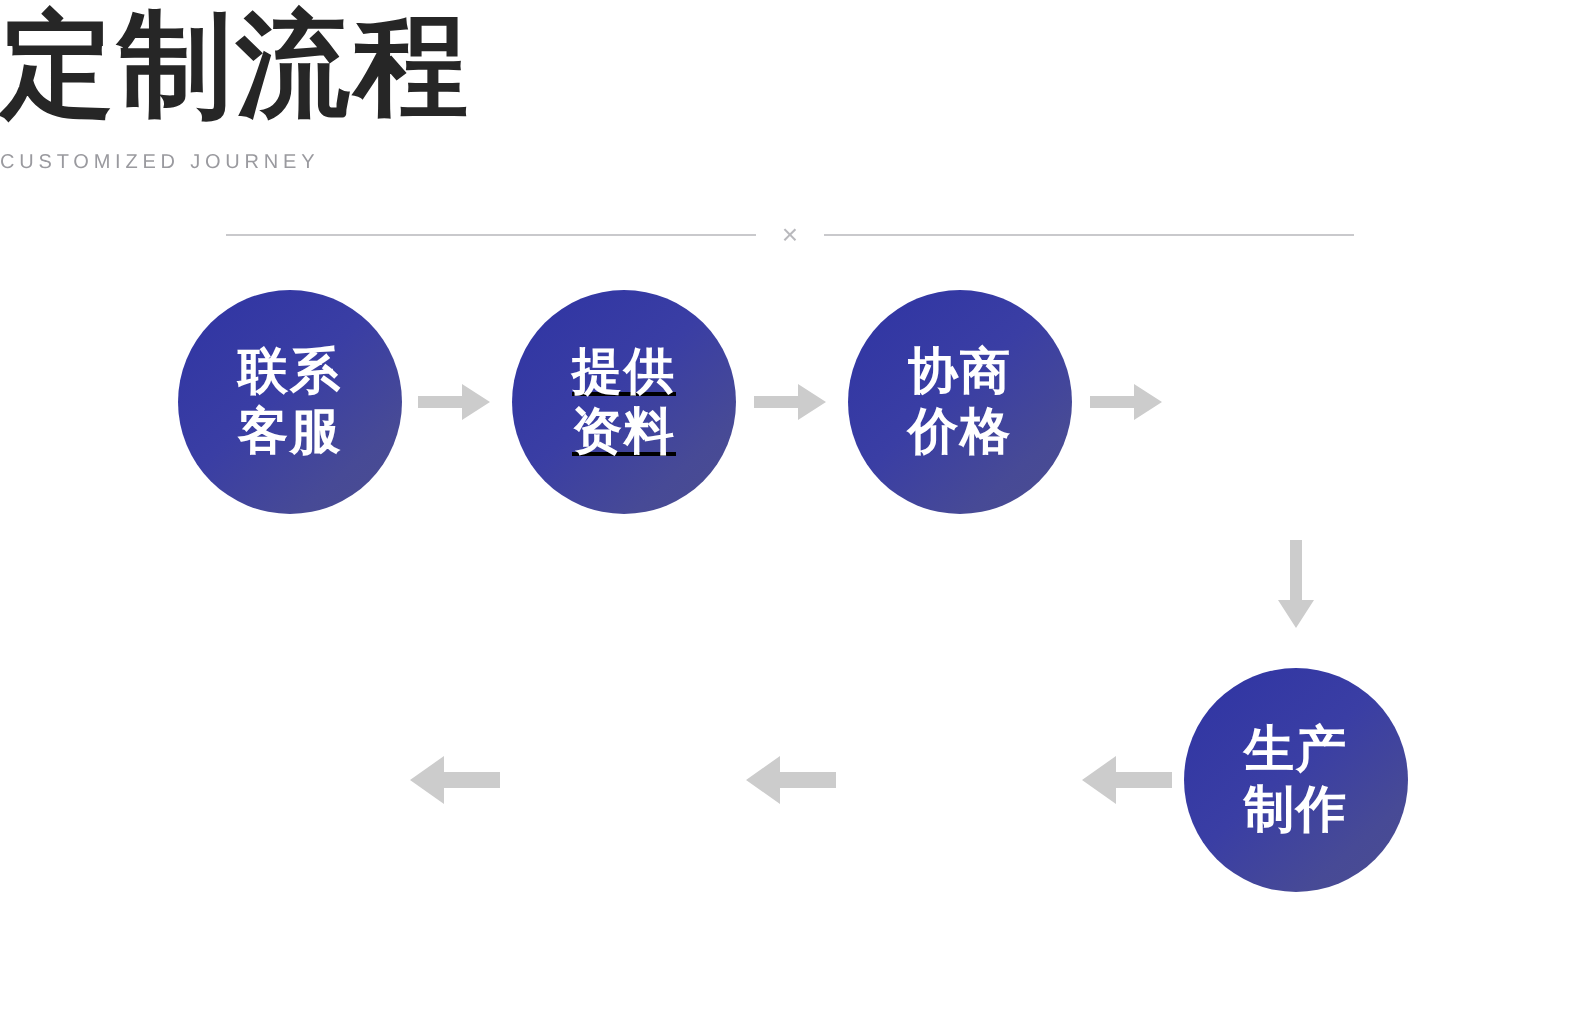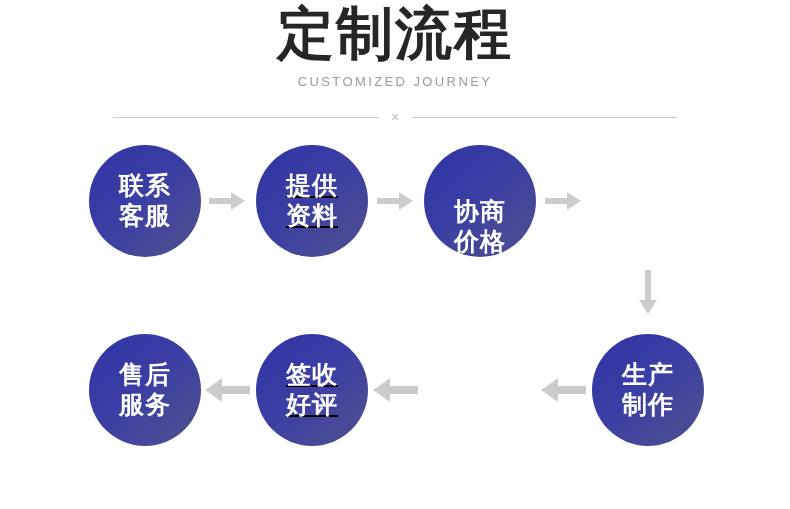--- a/index.html
+++ b/index.html
@@ -18,35 +18,34 @@
     height: 509px;
     background: #ffffff;
   }
 
   
   .header {
     position: absolute;
     left: 0;
     top: 0;
     width: 790px;
-    text-align: center;
   }
 
   .page-title {
     font-size: 57px;
     line-height: 66px;
     font-weight: bold;
     color: #262626;
     letter-spacing: 2px;
     font-family: "DejaVu Sans", "Liberation Sans", sans-serif;
   }
 
   .page-subtitle {
     margin-top: 7px;
-    font-size: 13px;
+    font-size: 10px;
     line-height: 18px;
     font-weight: normal;
     letter-spacing: 2.4px;
     color: #9a9a9f;
     font-family: "Liberation Sans", sans-serif;
   }
 
   .divider {
     position: absolute;
     left: 113px;
@@ -101,21 +100,21 @@
     line-height: 30px;
     font-weight: bold;
     letter-spacing: 1px;
     font-family: "DejaVu Sans", "Liberation Sans", sans-serif;
     white-space: pre-line;
   }
 
   
   .slot-1 { left: 89px; }
   .slot-2 { left: 256px; text-decoration: underline; }
-  .slot-3 { left: 424px; align-items: flex-end; }
+  .slot-3 { left: 424px; }
   .slot-4 { left: 592px; }
 
   
   .arrow {
     position: absolute;
     display: block;
   }
   .arrow-h        { top: 42px;  width: 40px; height: 28px; }
   .arrow-h-gap-1  { left: 207px; }
   .arrow-h-gap-2  { left: 375px; }
@@ -188,35 +187,27 @@
   </div>
 
   <span class="arrow-down">
     <svg width="28" height="48" viewBox="0 0 28 48" aria-hidden="true">
       <path d="M11 2 H17 V32 H23 L14 46 L5 32 H11 Z" fill="#cccccc"></path>
     </svg>
   </span>
 
   <div class="row row-bottom">
 
-    <div class="node slot-1">
-      <div class="node-label">售后
-服务</div>
-    </div>
 
     <span class="arrow arrow-h-big arrow-h-big-gap-1">
       <svg width="50" height="36" viewBox="0 0 50 36" aria-hidden="true">
         <path d="M48 14 H20 V6 L3 18 L20 30 V22 H48 Z" fill="#cccccc"></path>
       </svg>
     </span>
 
-    <div class="node slot-2">
-      <div class="node-label">签收
-好评</div>
-    </div>
 
     <span class="arrow arrow-h-big arrow-h-big-gap-2">
       <svg width="50" height="36" viewBox="0 0 50 36" aria-hidden="true">
         <path d="M48 14 H20 V6 L3 18 L20 30 V22 H48 Z" fill="#cccccc"></path>
       </svg>
     </span>
 
 
     <span class="arrow arrow-h-big arrow-h-big-gap-3">
       <svg width="50" height="36" viewBox="0 0 50 36" aria-hidden="true">

